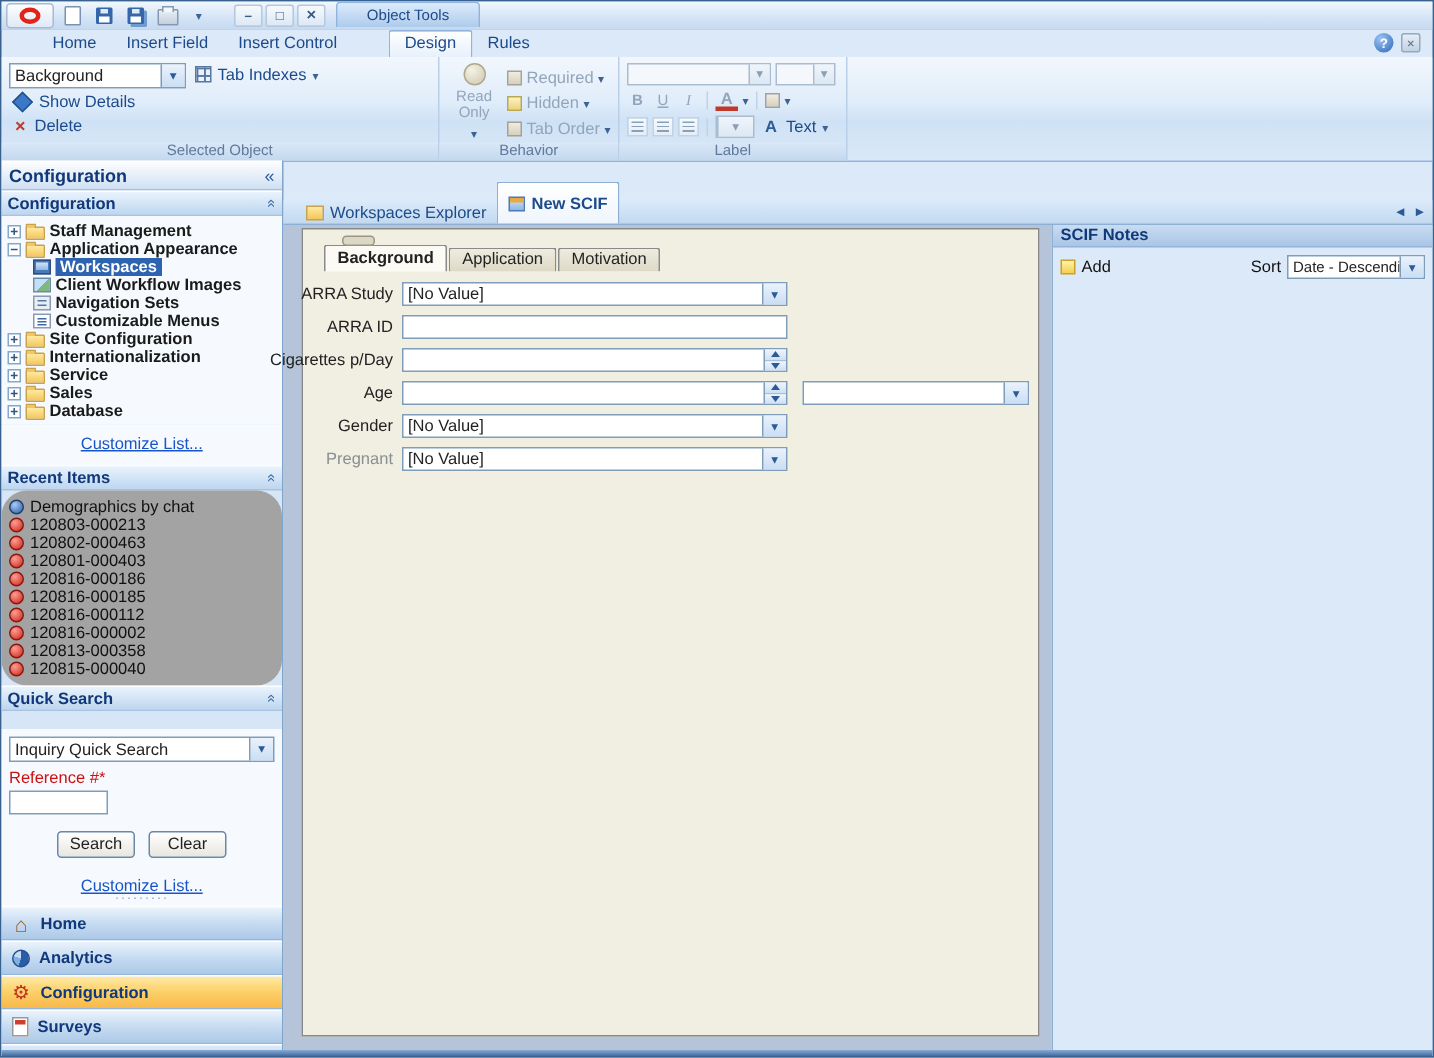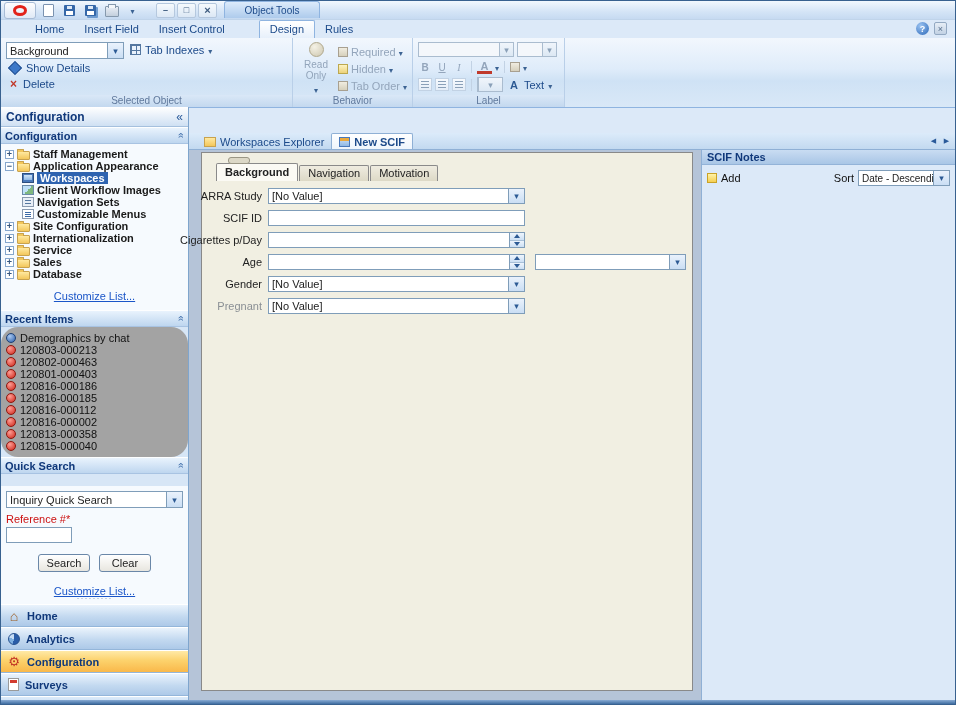--- a/index.html
+++ b/index.html
@@ -139,21 +139,21 @@
   .i-config::before{content:"⚙";}
   .i-surveys{width:11px;height:13px;min-width:11px;background:#fff;border:1px solid #9a9a9a;position:relative;box-sizing:border-box;margin-left:1px;}
   .i-surveys::before{content:"";position:absolute;top:1px;left:1px;right:1px;height:3px;background:#d23b2f;}
   .side-bottom{height:13px;min-height:13px;background:linear-gradient(#dcebfa,#b6d0ec);border-top:1px solid #fff;display:flex;align-items:center;justify-content:flex-end;padding-right:5px;color:#2a5a9a;box-sizing:border-box;}
   .chev-down::before{content:"▾";font-size:9px;}
 
   
   .work{flex:1;display:flex;flex-direction:column;min-width:0;}
   .doc-tab-row{height:17px;min-height:17px;background:linear-gradient(#dcebfa,#c2d9f0);display:flex;align-items:flex-end;padding-left:8px;position:relative;border-bottom:1px solid #8fb0d5;box-sizing:border-box;margin-top:26px;}
   .dtab{display:flex;align-items:center;gap:4px;height:15px;padding:0 7px;color:#1c4a8a;}
-  .dtab.active{background:linear-gradient(#ffffff,#eef5fc);border:1px solid #8fb0d5;border-bottom:none;border-radius:2px 2px 0 0;font-weight:bold;height:16px;box-sizing:border-box;}
+  .dtab.active{background:linear-gradient(#ffffff,#eef5fc);border:1px solid #8fb0d5;border-bottom:none;border-radius:2px 2px 0 0;font-weight:bold;height:28px;box-sizing:border-box;}
   .i-wsexp{width:12px;height:10px;min-width:12px;background:linear-gradient(#ffe9a0,#f3c75b);border:1px solid #c8a24e;box-sizing:border-box;}
   .i-scif{width:11px;height:10px;min-width:11px;background:linear-gradient(#cfe3f8,#8fb8e4);border:1px solid #4a79ba;position:relative;box-sizing:border-box;}
   .i-scif::before{content:"";position:absolute;top:0;left:0;right:0;height:3px;background:#eaa93e;}
   .pager{position:absolute;right:4px;top:3px;display:flex;gap:4px;color:#2a5a9a;font-size:7px;}
   .pager .pg{width:9px;height:10px;display:flex;align-items:center;justify-content:center;}
   .pg.prev::before{content:"◀";}
   .pg.next::before{content:"▶";}
   .work-body{flex:1;display:flex;min-height:0;}
   .canvas-area{flex:1;background:#b5c4d8;position:relative;min-width:0;}
   .canvas{position:absolute;left:12px;top:2px;right:8px;bottom:9px;background:#f1efe2;border:1px solid #898989;}
@@ -521,35 +521,35 @@
           <span class="pg next"></span>
         </div>
       </div>
 
       <div class="work-body">
         <div class="canvas-area">
           <div class="canvas">
             <div class="handle"></div>
             <div class="design-tabs">
               <div class="dstab active">Background</div>
-              <div class="dstab">Navigation</div>
+              <div class="dstab">Application</div>
               <div class="dstab">Motivation</div>
             </div>
             <div class="form">
               <div class="frow">
                 <span class="flabel">ARRA Study</span>
                 <div class="fctrl">
                     <div class="combo">
                       <span class="combo-val">[No Value]</span>
                       <span class="combo-btn"></span>
                     </div>
                   </div>
               </div>
               <div class="frow">
-                <span class="flabel">SCIF ID</span>
+                <span class="flabel">ARRA ID</span>
                 <div class="fctrl">
                     <input class="textfield" value="" style="">
                   </div>
               </div>
               <div class="frow">
                 <span class="flabel">Cigarettes p/Day</span>
                 <div class="fctrl">
                     <div class="spinbox">
                       <span class="spin-val"></span>
                       <span class="spin-btns">

